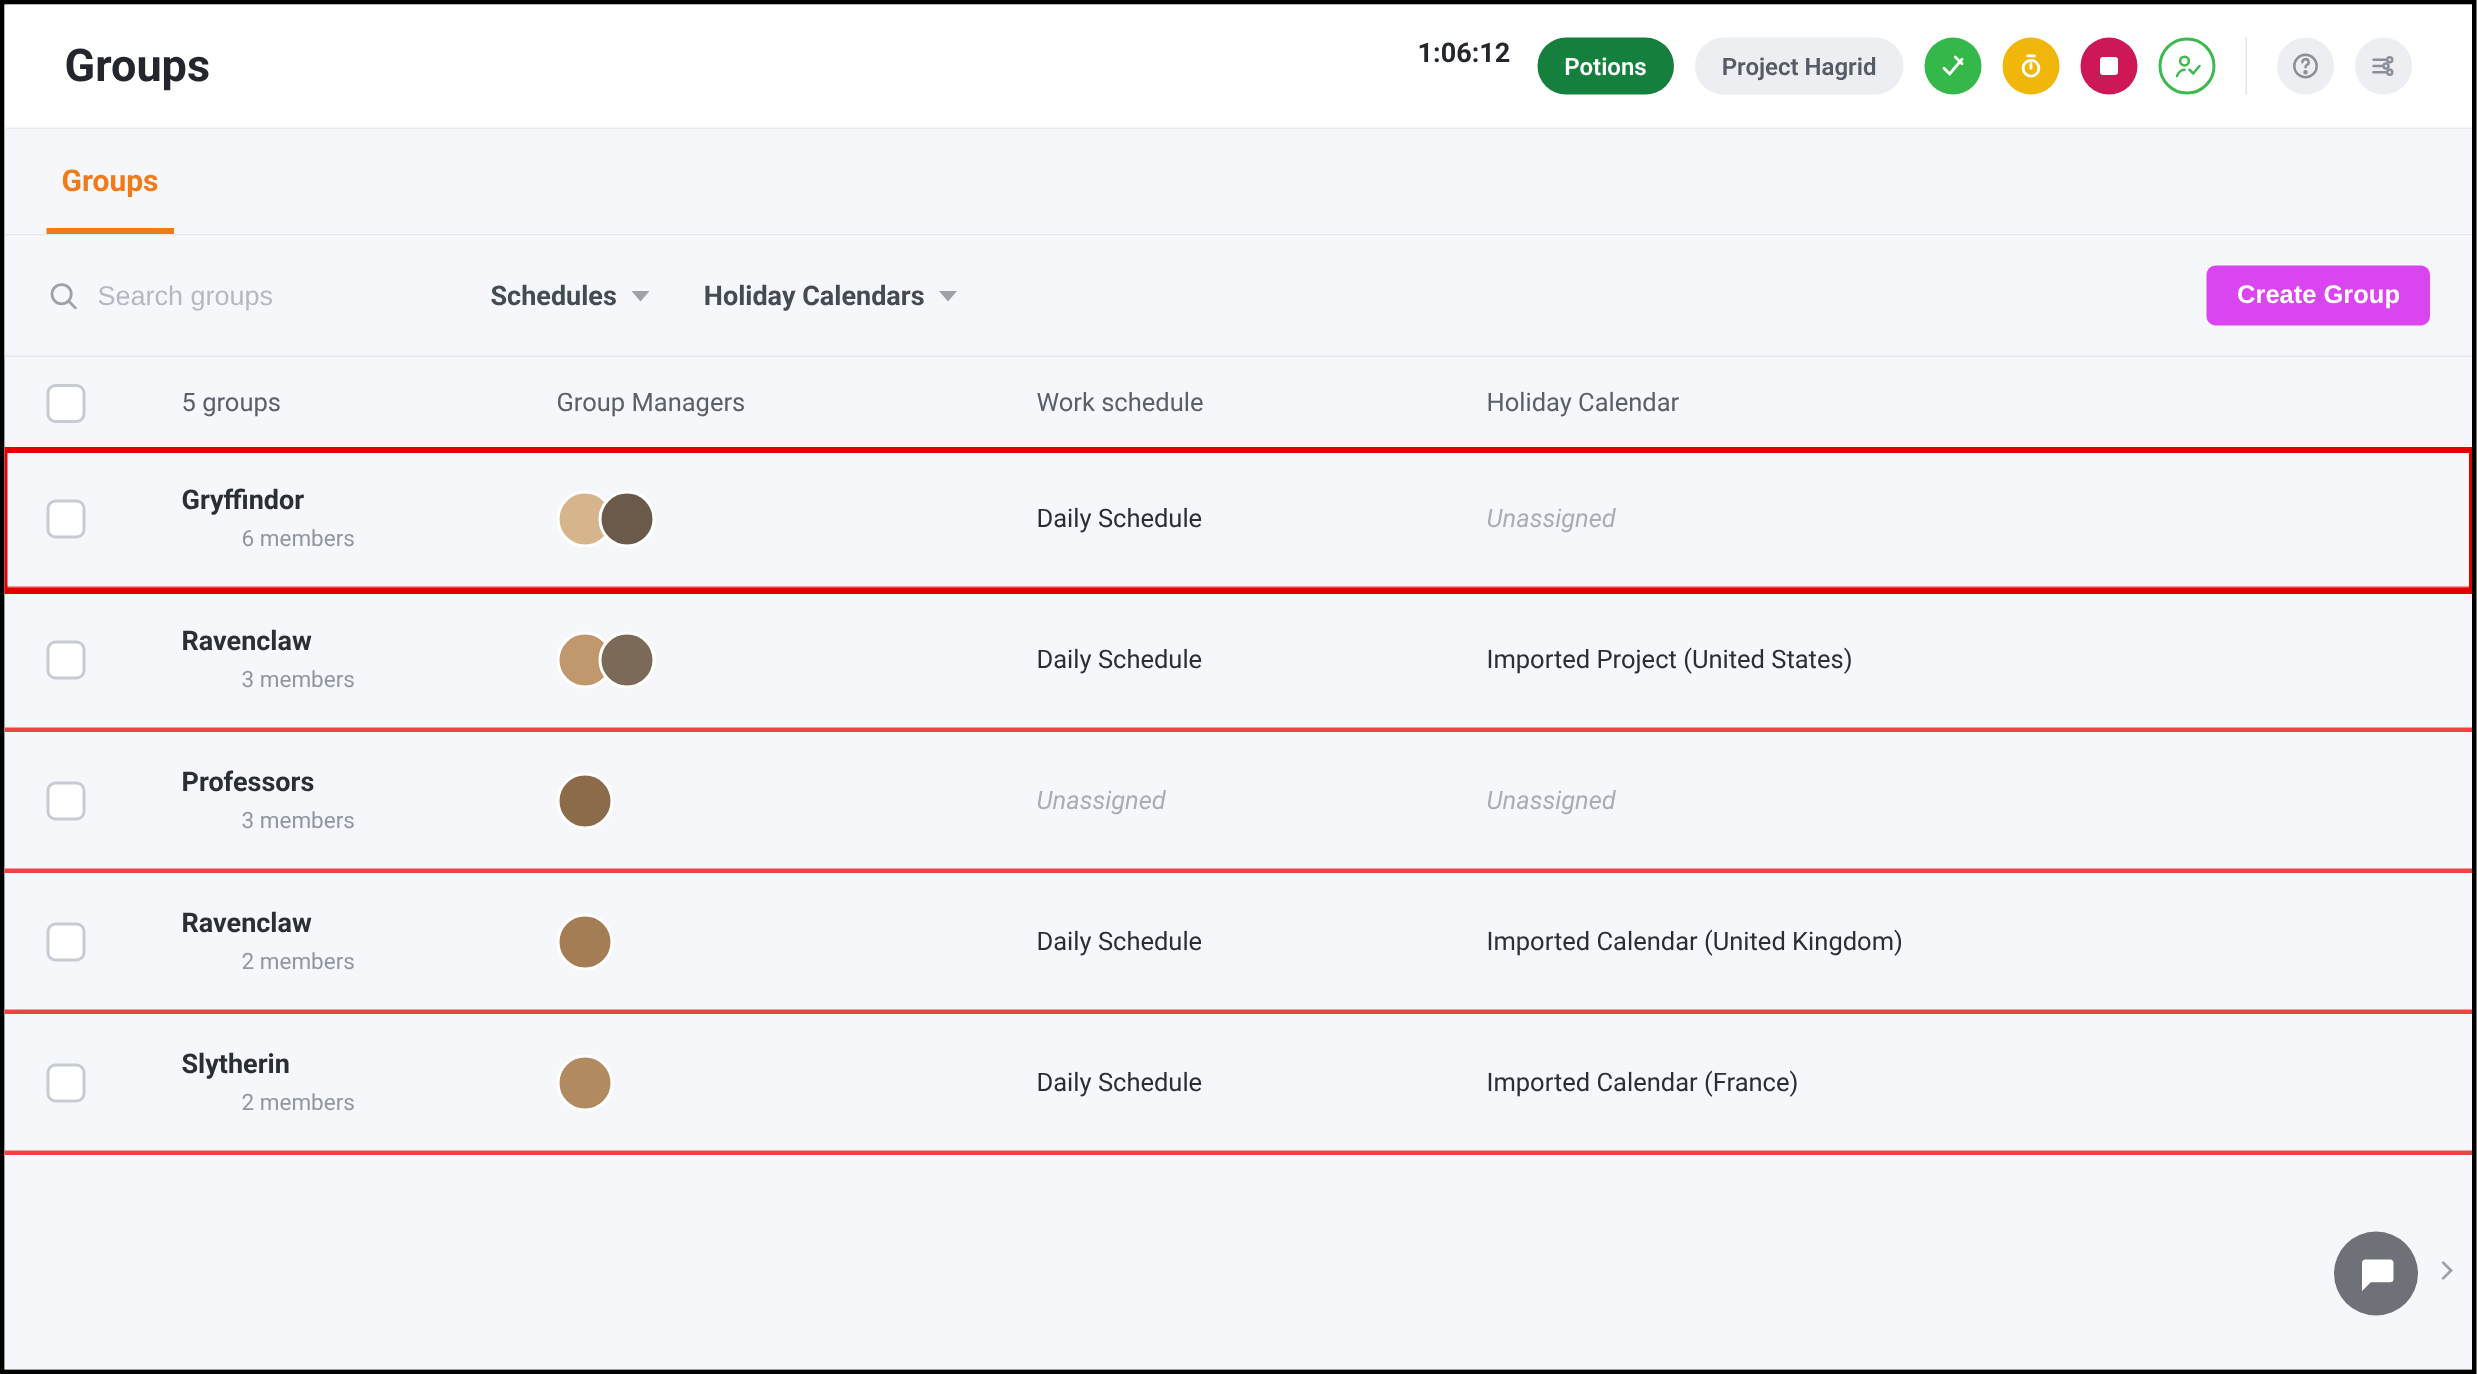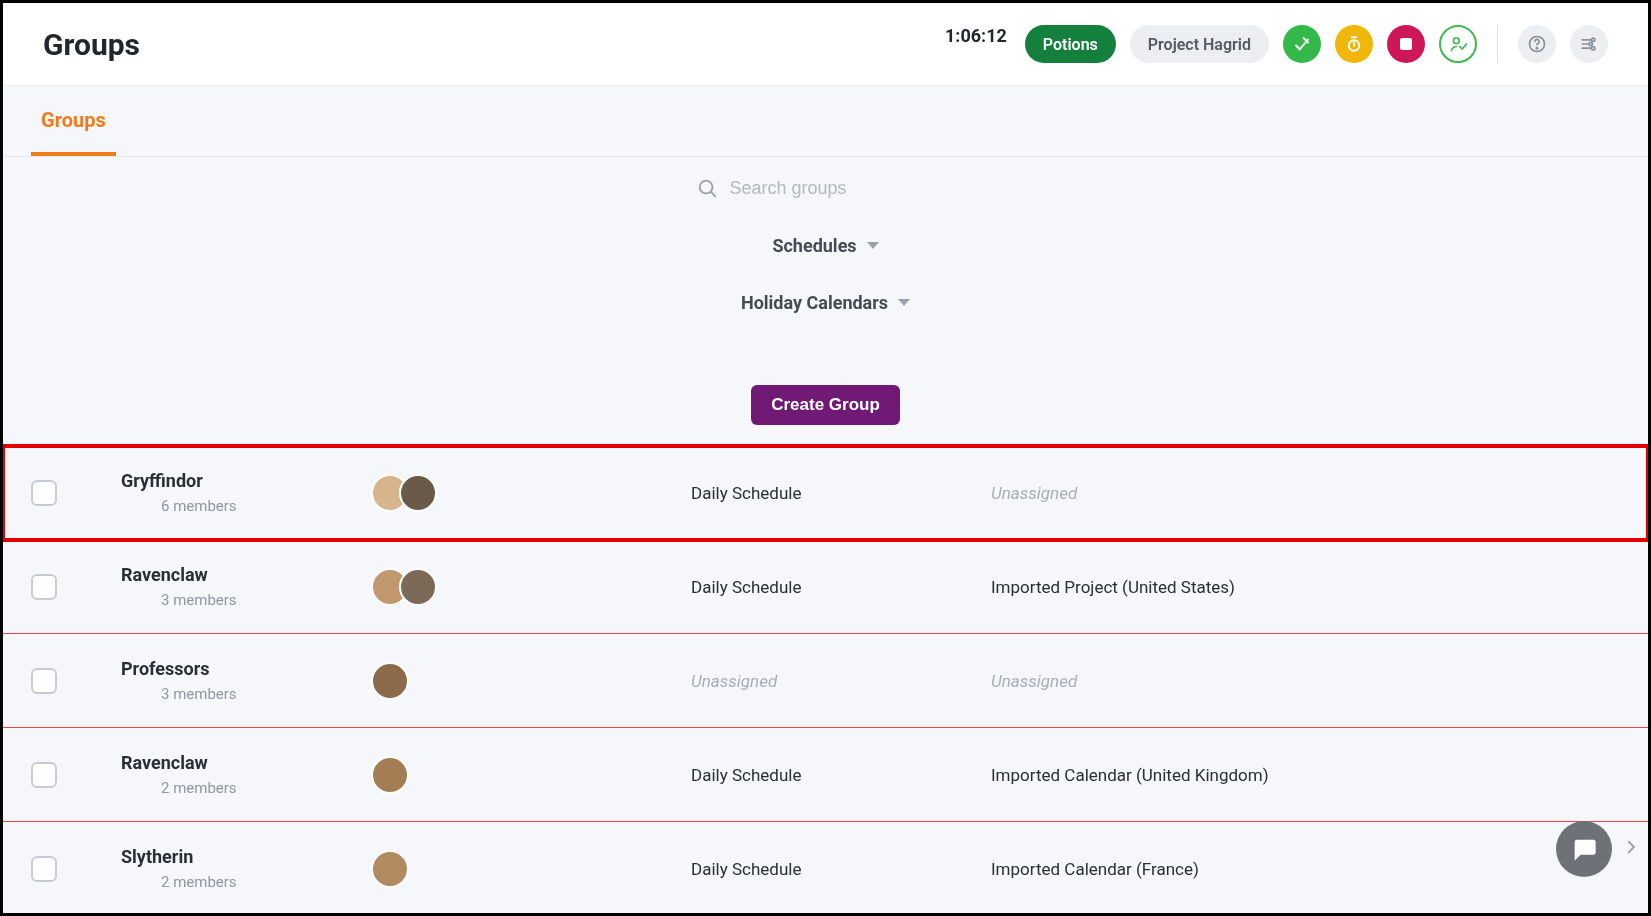--- a/index.html
+++ b/index.html
@@ -54,47 +54,46 @@
     background: #f6f7fa;
     border-bottom: 1px solid #e6e8ee;
   }
   .tab { padding: 22px 10px 20px; font-size: 20px; font-weight: 700; color: #9097a1; cursor: pointer; }
   .tab.active { color: #ef7b1a; border-bottom: 4px solid #ef7b1a; }
   
   .toolbar {
     display: flex; align-items: center; gap: 36px;
     padding: 20px 28px; background: #f6f7fa;
     border-bottom: 1px solid #e6e8ee;
-    flex-direction: column;
   }
   .search-wrap { display: flex; align-items: center; gap: 12px; min-width: 260px; }
   .search-wrap input {
     border: none; background: transparent; font-size: 18px; color: #555b63; outline: none;
     width: 200px;
   }
   .search-wrap input::placeholder { color: #b4b9c1; }
   .dd { display: inline-flex; align-items: center; gap: 10px; font-size: 18px; font-weight: 700; color: #454b53; cursor: pointer; }
   .chev {
     width: 0; height: 0; border-left: 6px solid transparent; border-right: 6px solid transparent;
     border-top: 7px solid #9ca1aa;
   }
   .toolbar-spacer { flex: 1; }
   .create-btn {
-    background: #701a75; color: #fff; border: none; border-radius: 6px;
+    background: #d946ef; color: #fff; border: none; border-radius: 6px;
     padding: 10px 20px; font-size: 17px; font-weight: 700; cursor: pointer;
   }
   
   .thead, .trow {
     display: grid;
     grid-template-columns: 90px 250px 320px 300px auto;
     align-items: center;
     padding: 0 28px;
   }
   .thead { height: 62px; color: #5a6069; font-size: 17px; border-bottom: 1px solid #e6e8ee; }
-  .trow  { height: 94px; border-bottom: 1px solid #ef4444; font-size: 17px; }
+  .trow  { height: 94px; border-bottom: 3px solid #ef4444; font-size: 17px; }
   .chkbox {
     width: 26px; height: 26px; border: 2px solid #c7ccd4; border-radius: 6px; background: #fff;
     cursor: pointer;
   }
   .group-name { font-size: 18px; font-weight: 700; color: #2a2f36; }
   .group-sub  { font-size: 15px; color: #9097a1; margin-top: 6px; margin-left: 40px; }
   .avatars { display: flex; }
   .avatar {
     width: 38px; height: 38px; border-radius: 50%; border: 2px solid #fff;
     display: inline-flex; align-items: center; justify-content: center;
@@ -202,20 +201,29 @@
       <span class="chev"></span>
     </div>
     <div class="dd">
       <span>Holiday Calendars</span>
       <span class="chev"></span>
     </div>
     <div class="toolbar-spacer"></div>
     <button class="create-btn">Create Group</button>
   </div>
 
+  <div class="thead">
+    <div>
+        <div class="chkbox"></div>
+      </div>
+    <div>5 groups</div>
+    <div>Group Managers</div>
+    <div>Work schedule</div>
+    <div>Holiday Calendar</div>
+  </div>
 
   <div id="rows">
       <div class="trow highlight">
         <div>
           <div class="chkbox"></div>
         </div>
         <div>
           <div class="group-name">Gryffindor</div>
           <div class="group-sub">6 members</div>
         </div>

